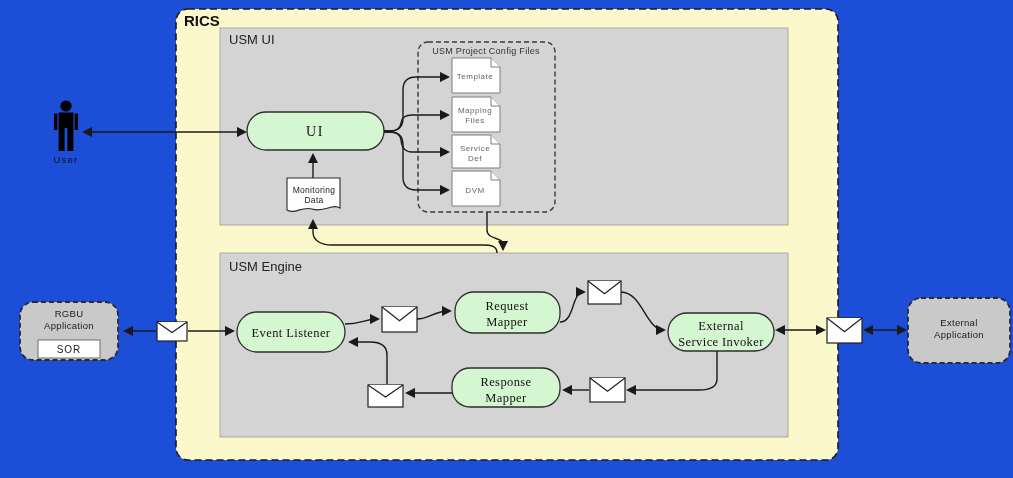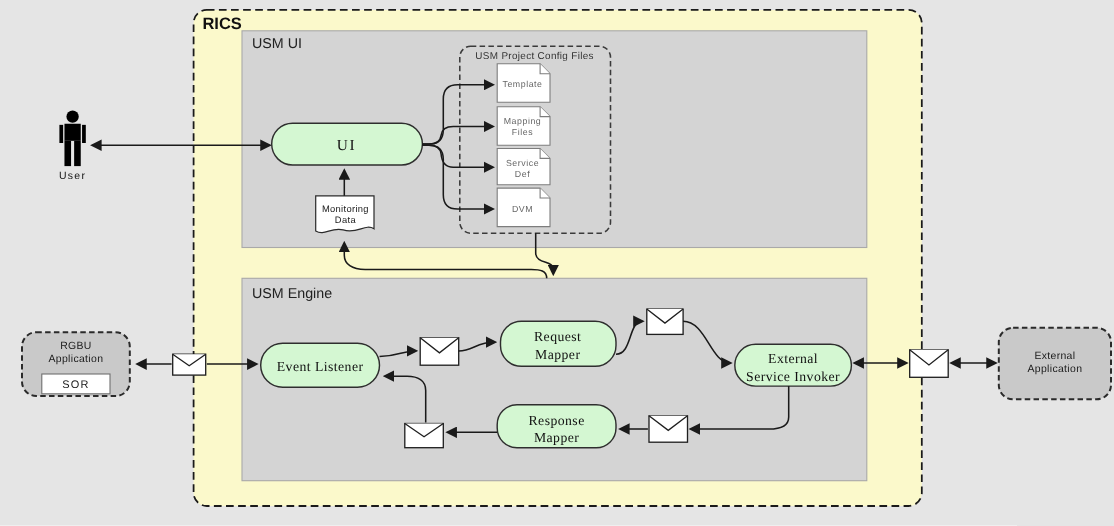--- a/index.html
+++ b/index.html
@@ -1,16 +1,16 @@
 <!DOCTYPE html>
 <html style="--rics-fill: #FBF9CB; --panel-fill: #D4D4D4; --app-fill: #C9C9C9; --node-fill: #D4F7D2; --line: #1A1A1A;"><head>
 <meta charset="utf-8">
 <style>
   html,body{margin:0;padding:0;background:#fff;}
-  .stage{position:relative;width:1013px;height:478px;background:#e5e5e5;overflow:hidden;
+  .stage{position:relative;width:1013px;height:478px;background:#1d4ed8;overflow:hidden;
          font-family:"Liberation Sans",sans-serif;}
   svg{display:block}
 
   .rics-box{fill:var(--rics-fill,#FBF9CB);stroke:#1a1a1a;stroke-width:1.6;stroke-dasharray:7 4;}
   .panel{fill:var(--panel-fill,#D4D4D4);stroke:#a9a9a9;stroke-width:1;}
   .appbox{fill:var(--app-fill,#C9C9C9);stroke:#2a2a2a;stroke-width:1.8;stroke-dasharray:5 3;}
   .confbox{fill:none;stroke:#3a3a3a;stroke-width:1.4;stroke-dasharray:5 3;}
   .gnode{fill:var(--node-fill,#D4F7D2);stroke:#2e2e2e;stroke-width:1.3;}
   .doc{fill:#ffffff;stroke:#7d7d7d;stroke-width:1;}
   .docfold{fill:#ffffff;stroke:#7d7d7d;stroke-width:1;}

